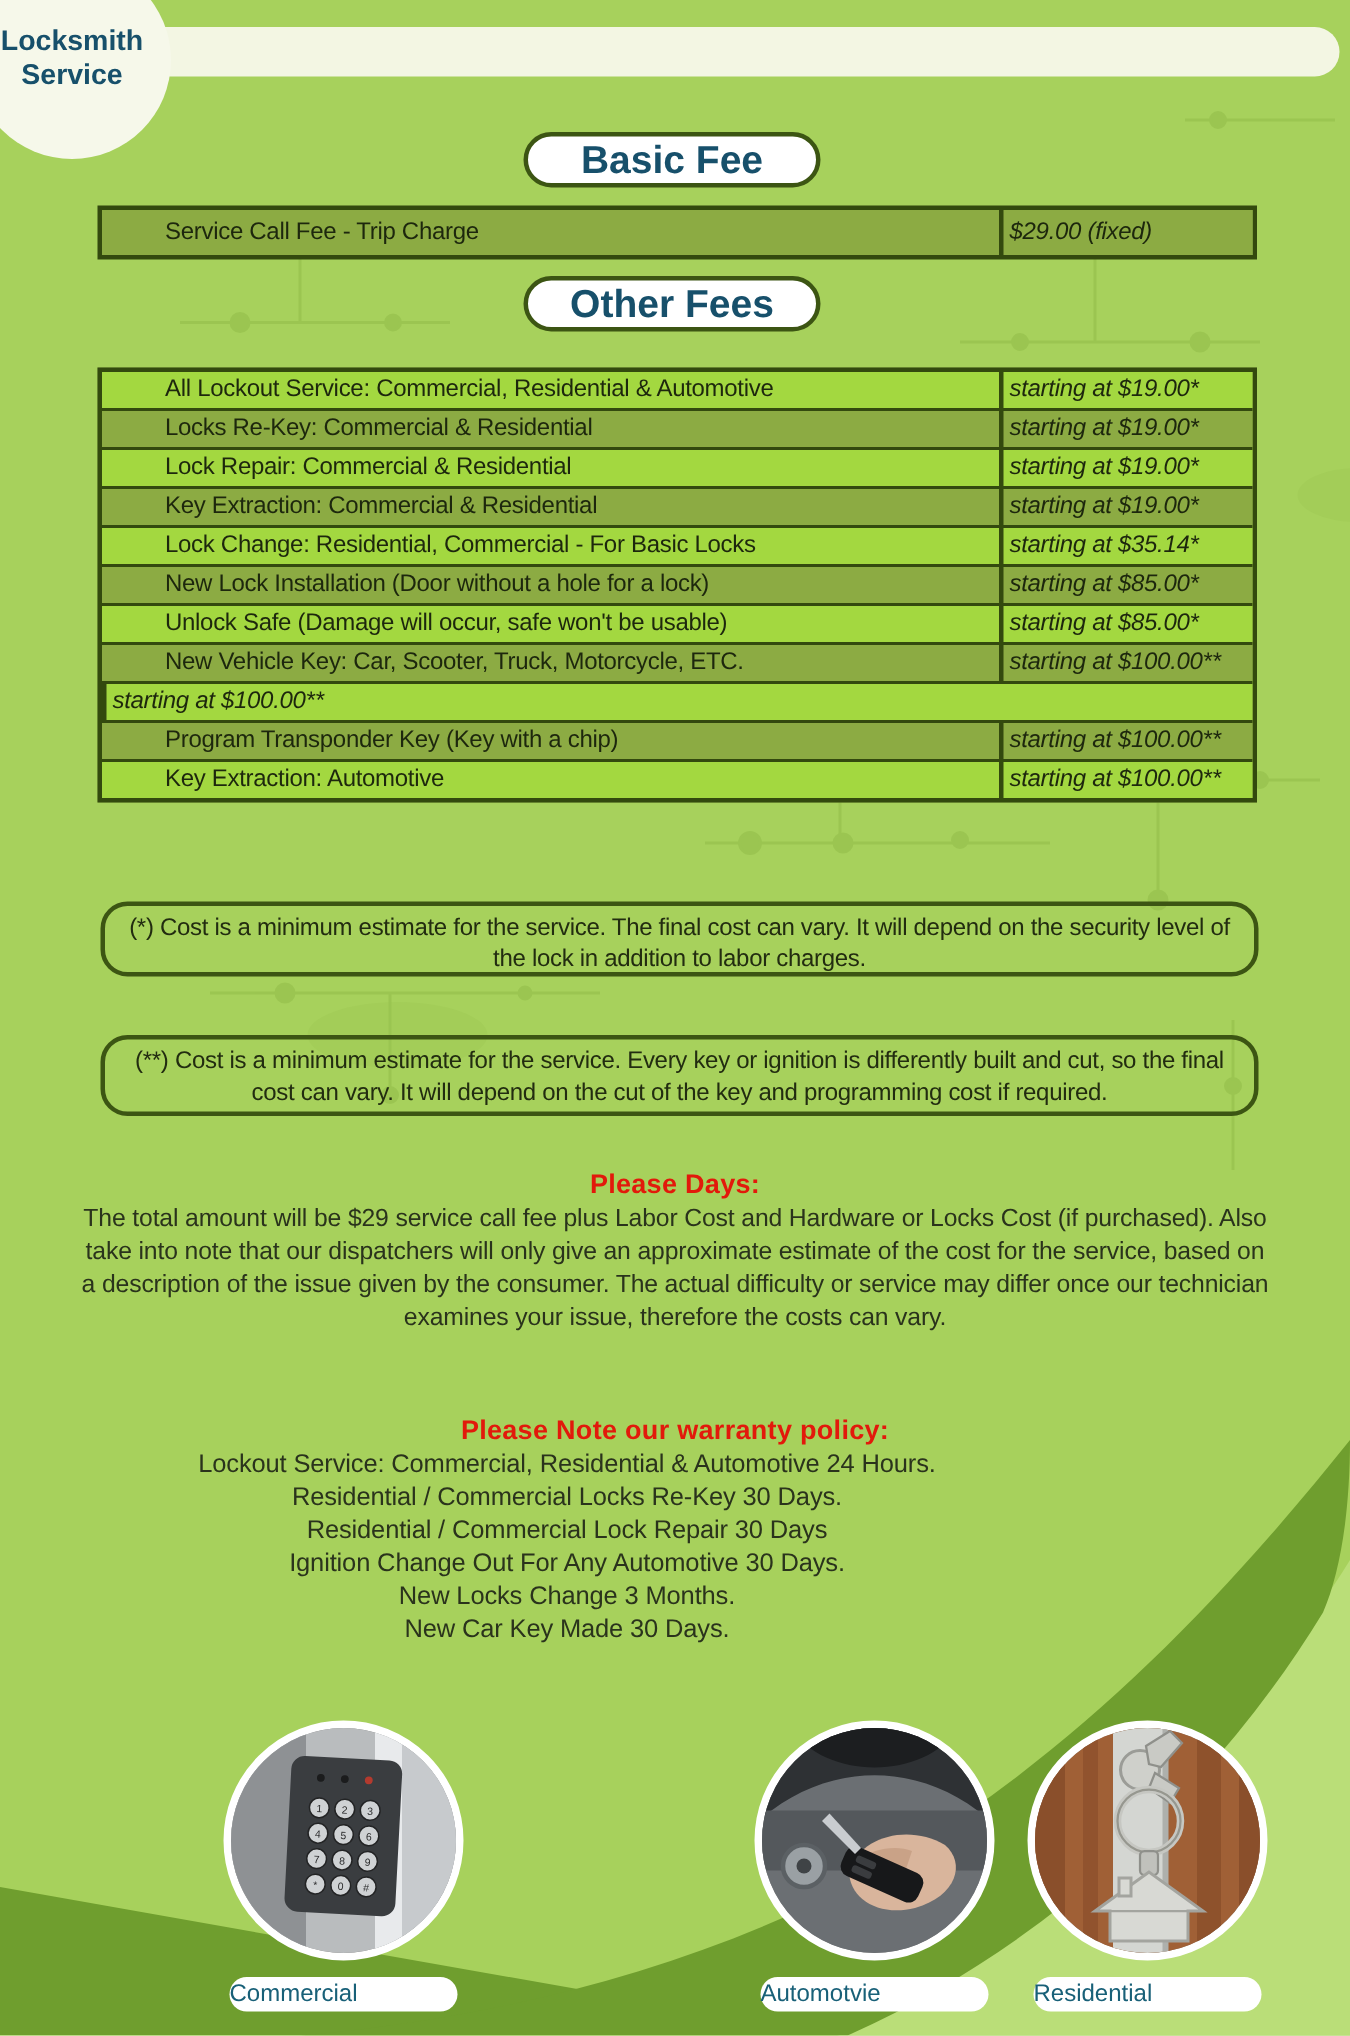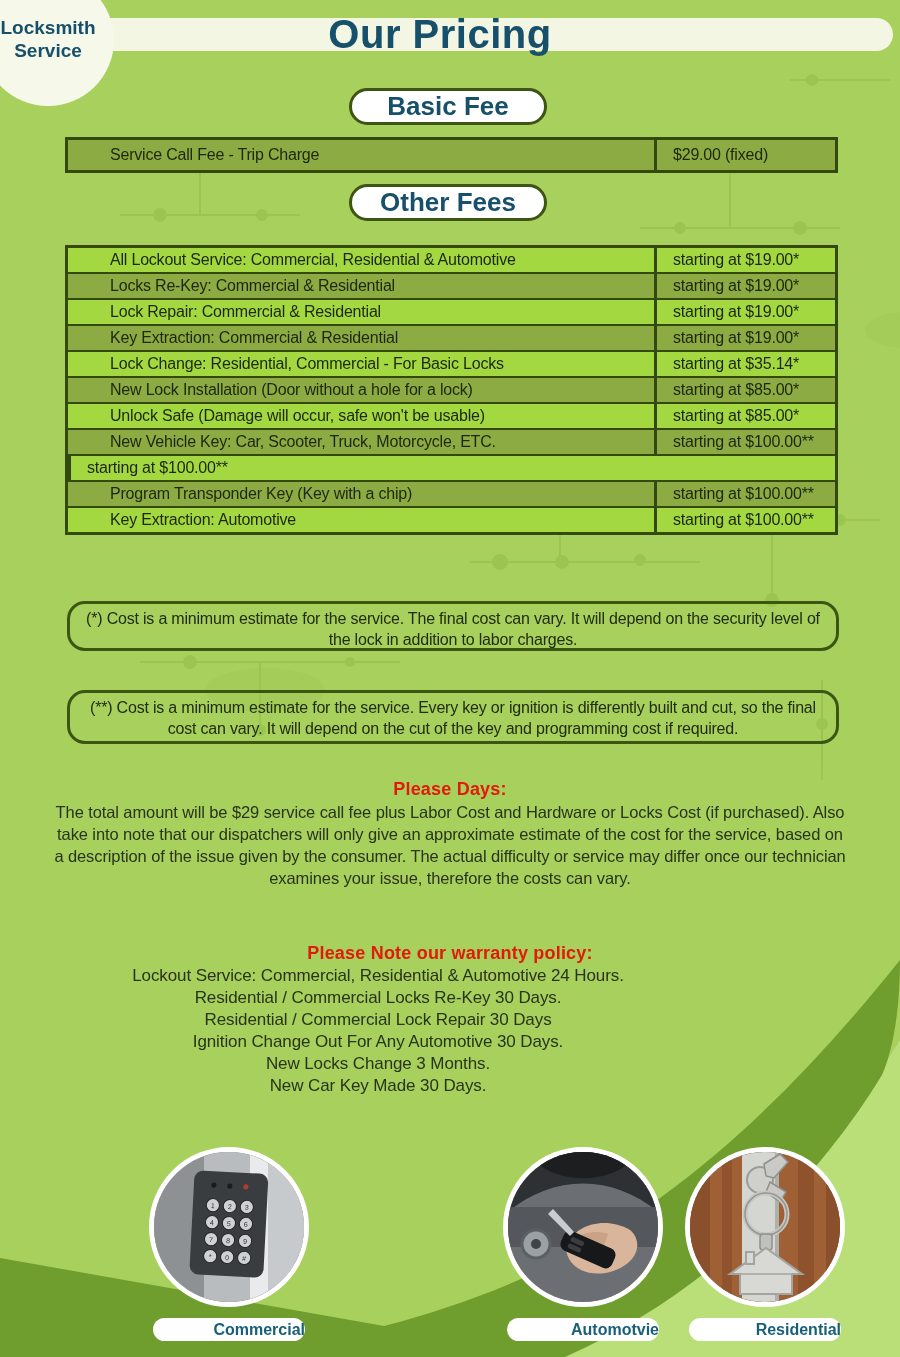--- a/index.html
+++ b/index.html
@@ -24,21 +24,21 @@
   .fee-table{position:absolute;left:65px;width:767px;border:3px solid #33490e;z-index:2;
     background:#8cab43;}
   .table-basic{top:137px;}
   .table-other{top:245px;}
   .fee-row{display:flex;height:24px;line-height:24px;font-size:16px;color:#1d270d;letter-spacing:-.2px;}
   .table-basic .fee-row{height:30px;line-height:30px;}
   .table-other .fee-row + .fee-row{border-top:2px solid #33490e;}
   .row-light{background:#a3d840;}
   .row-dark{background:#8cab43;}
   .svc-cell{flex:1;padding-left:42px;white-space:nowrap;overflow:hidden;}
-  .price-cell{width:162px;border-left:3px solid #33490e;padding-left:16px;white-space:nowrap;}
+  .price-cell{width:162px;border-left:3px solid #33490e;padding-left:4px;white-space:nowrap;font-style:italic;}
 
   .note-box{position:absolute;left:67px;width:772px;box-sizing:border-box;
     border:3px solid #3c5513;border-radius:18px;text-align:center;font-size:16px;
     line-height:21px;color:#222c10;padding:4px 12px;z-index:2;letter-spacing:-.2px;}
   .note-1{top:601px;height:50px;}
   .note-2{top:690px;height:54px;}
 
   .red-heading{position:absolute;left:0;width:900px;text-align:center;font-weight:bold;
     font-size:18px;color:#e2190b;z-index:2;letter-spacing:.2px;}
   .pn-heading{top:779px;}
@@ -48,21 +48,21 @@
   .w-list{position:absolute;top:965px;left:0;width:736px;text-align:center;font-size:17px;
     line-height:22px;color:#2a331c;z-index:2;letter-spacing:-.1px;margin-left:10px;}
 
   .services{position:absolute;top:1147px;left:0;width:900px;height:200px;z-index:4;}
   .service-card{position:absolute;width:160px;top:0;}
   .card-0{left:149px;}.card-1{left:327px;}.card-2{left:503px;}.card-3{left:685px;}
   .photo-circle{width:150px;height:150px;border:5px solid #ffffff;border-radius:50%;
     overflow:hidden;background:#888;}
   .photo-circle svg{display:block;}
   .service-label{margin:11px auto 12px;width:152px;height:23px;background:#ffffff;
-    border-radius:12px;text-align:right;font-size:16px;line-height:23px;color:#186078;font-weight:bold;}
+    border-radius:12px;text-align:left;font-size:16px;line-height:23px;color:#186078;}
 </style>
 </head>
 <body>
 
 <div class="page">
 
   <svg class="bg-decor" width="900" height="1357" viewBox="0 0 900 1357">
     <g stroke="#8db845" stroke-width="2" fill="#8db845" opacity="0.45">
       <path d="M120,215 H300 M200,215 V150" fill="none"></path>
       <circle cx="160" cy="215" r="6"></circle>
@@ -90,21 +90,20 @@
         <circle cx="822" cy="724" r="5"></circle>
       <ellipse cx="265" cy="690" rx="60" ry="22" stroke="none" opacity="0.35"></ellipse>
       <ellipse cx="905" cy="330" rx="40" ry="18" stroke="none" opacity="0.35"></ellipse>
     </g>
     <path d="M900,1040 C820,1170 680,1280 520,1357 L900,1357 Z" fill="#bade78"></path>
     <path d="M0,1258 L560,1357 L0,1357 Z" fill="#6f9e2e"></path>
     <path d="M900,960 C800,1085 690,1195 545,1268 C440,1318 320,1347 200,1357 L565,1357 C705,1295 815,1185 882,1075 C893,1050 900,1010 900,960 Z" fill="#6f9e2e"></path>
   </svg>
 
   <div class="title-band"></div>
-  <h1 class="page-title">Our Pricing</h1>
   <div class="logo">
     <div>Locksmith</div>
     <div>Service</div>
   </div>
 
   <div class="pill pill-basic">Basic Fee</div>
   <div class="fee-table table-basic">
     <div class="fee-row row-dark">
       <div class="svc-cell">Service Call Fee - Trip Charge</div>
       <div class="price-cell">$29.00 (fixed)</div>

